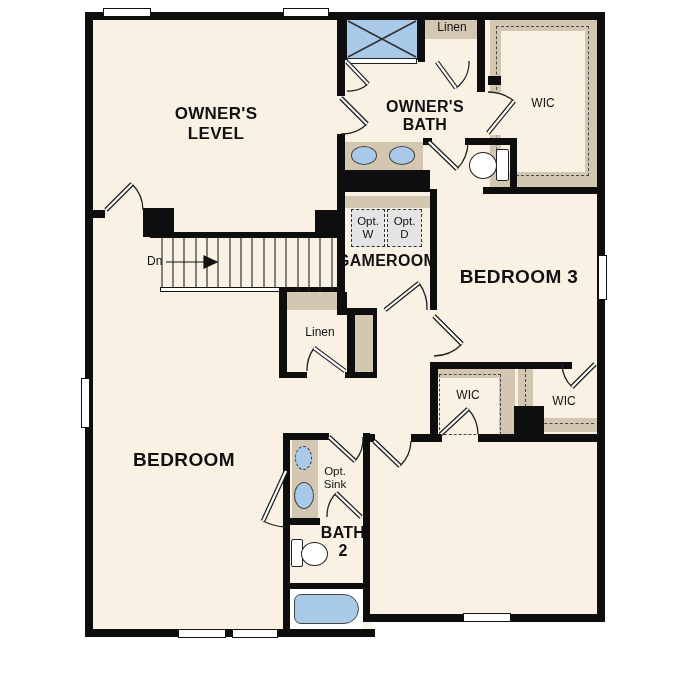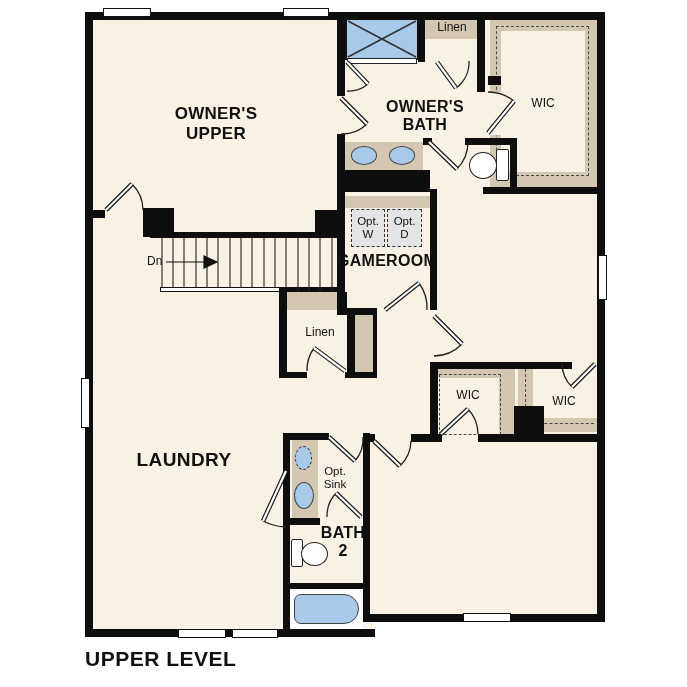--- a/index.html
+++ b/index.html
@@ -224,46 +224,46 @@
       <line x1="374" y1="441" x2="400" y2="466"></line>
       <line x1="329" y1="437" x2="355" y2="461"></line>
       <line x1="361" y1="517" x2="336" y2="493"></line>
       <line x1="286" y1="471" x2="263" y2="521"></line>
       <line x1="345" y1="371" x2="314" y2="348"></line>
     </g>
   </svg>
 
   <div class="ctr z50" style="left:216px;top:124px;">
     <div class="room-sm" style="font-size:17px;">OWNER'S</div>
-    <div class="room-sm" style="font-size:17px;">UPPER</div>
+    <div class="room-sm" style="font-size:17px;">LEVEL</div>
   </div>
 
   <div class="ctr z50" style="left:425px;top:116px;">
     <div class="room-sm">OWNER'S</div>
     <div class="room-sm">BATH</div>
   </div>
 
   <div class="ctr lbl z50" style="left:452px;top:27px;">Linen</div>
   <div class="ctr lbl z50" style="left:543px;top:103px;">WIC</div>
 
   <div class="ctr room-sm z50" style="left:387px;top:261px;">GAMEROOM</div>
+  <div class="ctr room z50" style="left:519px;top:277px;">BEDROOM 3</div>
 
   <div class="ctr lbl z50" style="left:320px;top:332px;">Linen</div>
   <div class="ctr lbl z50" style="left:468px;top:395px;">WIC</div>
   <div class="ctr lbl z50" style="left:564px;top:401px;">WIC</div>
 
-  <div class="ctr room z50" style="left:184px;top:460px;">LAUNDRY</div>
+  <div class="ctr room z50" style="left:184px;top:460px;">BEDROOM</div>
 
   <div class="ctr z50" style="left:335px;top:478px;">
     <div class="lbl-sm">Opt.</div>
     <div class="lbl-sm">Sink</div>
   </div>
 
   <div class="ctr z50" style="left:343px;top:542px;">
     <div class="room-sm">BATH</div>
     <div class="room-sm">2</div>
   </div>
 
 
   <div class="abs lbl z50" style="left:147px;top:254px;">Dn</div>
 
-  <div class="title" style="left:85px;top:647px;">UPPER LEVEL</div>
 </div>
 
 </body></html>

